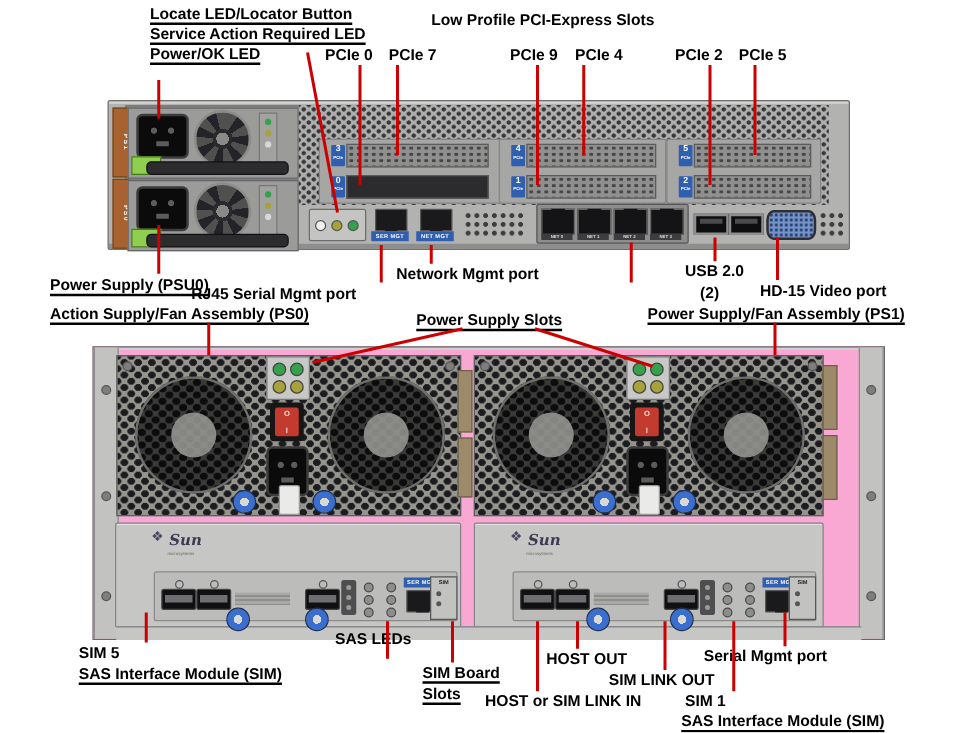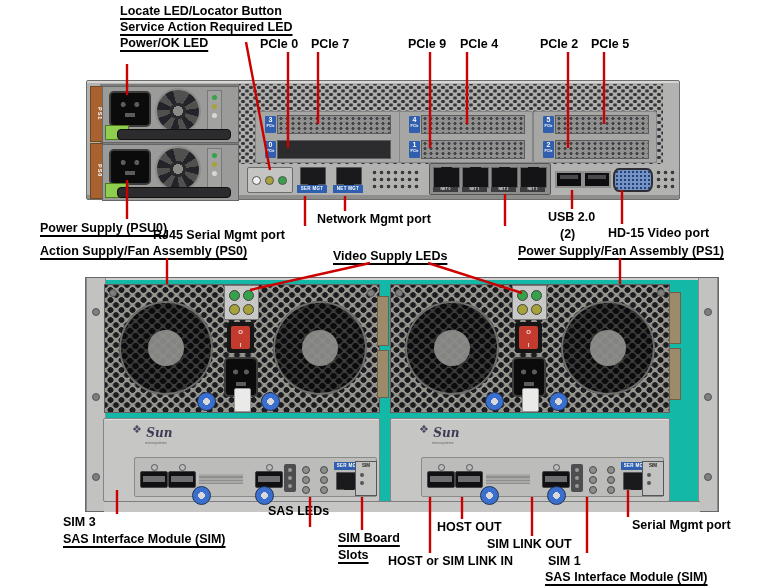--- a/index.html
+++ b/index.html
@@ -59,21 +59,21 @@
   .gbe .t{position:absolute;top:23px;width:25px;color:#ddd;background:#3d3d3f;
       font:bold 3.5px/5px "Liberation Sans",sans-serif;text-align:center;}
   .usb{position:absolute;width:24px;height:13px;background:#0e0e10;border:2px solid #8e8e8c;}
   .usb:after{content:"";position:absolute;left:3px;top:2px;right:3px;height:4px;background:#4a4a4e;}
   .vga{position:absolute;width:36px;height:20px;background:var(--vga_blue,#7493c8);
       border:2px solid #2f2f33;border-radius:6px/8px;
       background-image:radial-gradient(#28406e 1px,transparent 1.4px);background-size:4px 4px;}
   .vents{position:absolute;background-image:radial-gradient(#3c3c3e 1.7px,transparent 2.1px);
       background-size:7px 7px;}
   
-  .chassisBot{position:absolute;left:85px;top:277px;width:632px;height:233px;background:#14b8a6;
+  .chassisBot{position:absolute;left:74px;top:277px;width:632px;height:233px;background:#f9a8d4;
       border:1px solid #68686c;z-index:1;box-shadow:inset 0 2px 0 #d0d0ce;}
   .rail{position:absolute;top:0;width:18px;height:233px;background:#c2c2c0;border-left:1px solid #8a8a8e;
       border-right:1px solid #8a8a8e;}
   .screw{position:absolute;width:6px;height:6px;border-radius:50%;background:#7e7e7c;border:1px solid #55555a;}
   .fanAsm{position:absolute;top:6px;height:127px;border:1px solid #5f5f63;
       background-color:#95958e;
       background-image:radial-gradient(#1c1c20 2.8px,transparent 3.3px),
                        radial-gradient(#1c1c20 2.8px,transparent 3.3px);
       background-size:11px 10px;background-position:0 0,5.5px 5px;}
   .fan{position:absolute;width:94px;height:94px;border-radius:50%;
@@ -118,47 +118,48 @@
   .simbox i{display:block;width:4px;height:4px;border-radius:50%;background:#555;margin:4px 0 0 4px;}
 </style>
 </head>
 <body>
 
 <div class="stage">
 
   <div class="lbl u" style="left:120px;top:4px">Locate LED/Locator Button</div>
   <div class="lbl u" style="left:120px;top:20px">Service Action Required LED</div>
   <div class="lbl u" style="left:120px;top:36px">Power/OK LED</div>
+  <div class="lbl" style="left:345px;top:9px">Low Profile PCI-Express Slots</div>
   <div class="lbl" style="left:260px;top:37px">PCIe 0</div>
   <div class="lbl" style="left:311px;top:37px">PCIe 7</div>
   <div class="lbl" style="left:408px;top:37px">PCIe 9</div>
   <div class="lbl" style="left:460px;top:37px">PCIe 4</div>
   <div class="lbl" style="left:540px;top:37px">PCIe 2</div>
   <div class="lbl" style="left:591px;top:37px">PCIe 5</div>
 
   <div class="lbl u" style="left:40px;top:221px">Power Supply (PSU0)</div>
   <div class="lbl" style="left:153px;top:228px">RJ45 Serial Mgmt port</div>
   <div class="lbl" style="left:317px;top:212px">Network Mgmt port</div>
   <div class="lbl" style="left:548px;top:210px">USB 2.0</div>
   <div class="lbl" style="left:560px;top:227px">(2)</div>
   <div class="lbl" style="left:608px;top:226px">HD-15 Video port</div>
   <div class="lbl u" style="left:40px;top:244px">Action Supply/Fan Assembly (PS0)</div>
-  <div class="lbl u" style="left:333px;top:249px">Video Supply LEDs</div>
+  <div class="lbl u" style="left:333px;top:249px">Power Supply Slots</div>
   <div class="lbl u" style="left:518px;top:244px">Power Supply/Fan Assembly (PS1)</div>
 
-  <div class="lbl" style="left:63px;top:515px">SIM 3</div>
+  <div class="lbl" style="left:63px;top:515px">SIM 5</div>
   <div class="lbl u" style="left:63px;top:532px">SAS Interface Module (SIM)</div>
   <div class="lbl" style="left:268px;top:504px">SAS LEDs</div>
   <div class="lbl u" style="left:338px;top:531px">SIM Board</div>
   <div class="lbl u" style="left:338px;top:548px">Slots</div>
   <div class="lbl" style="left:437px;top:520px">HOST OUT</div>
   <div class="lbl" style="left:487px;top:537px">SIM LINK OUT</div>
   <div class="lbl" style="left:388px;top:554px">HOST or SIM LINK IN</div>
   <div class="lbl" style="left:548px;top:554px">SIM 1</div>
-  <div class="lbl" style="left:632px;top:518px">Serial Mgmt port</div>
+  <div class="lbl" style="left:563px;top:518px">Serial Mgmt port</div>
   <div class="lbl u" style="left:545px;top:570px">SAS Interface Module (SIM)</div>
 
   <div class="chassisTop">
     <div class="psuRecess"></div>
     <div class="psuStrip" style="top:5px">PS1</div>
     <div class="psuStrip" style="top:62px">PS0</div>
 
     <div class="psuBay" style="top:5px">
       <div class="c14" style="left:6px;top:4px;width:38px;height:32px"></div>
       <div class="psuFan" style="left:52px;top:1px;width:42px;height:42px"></div>

